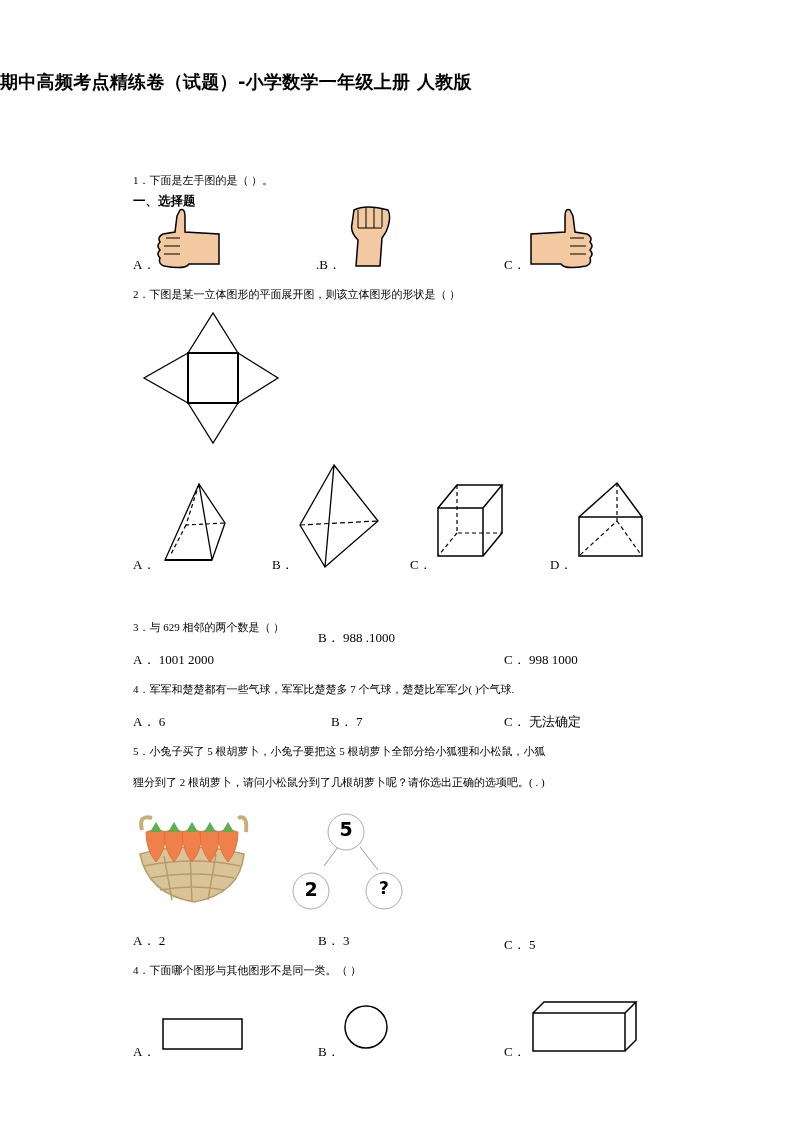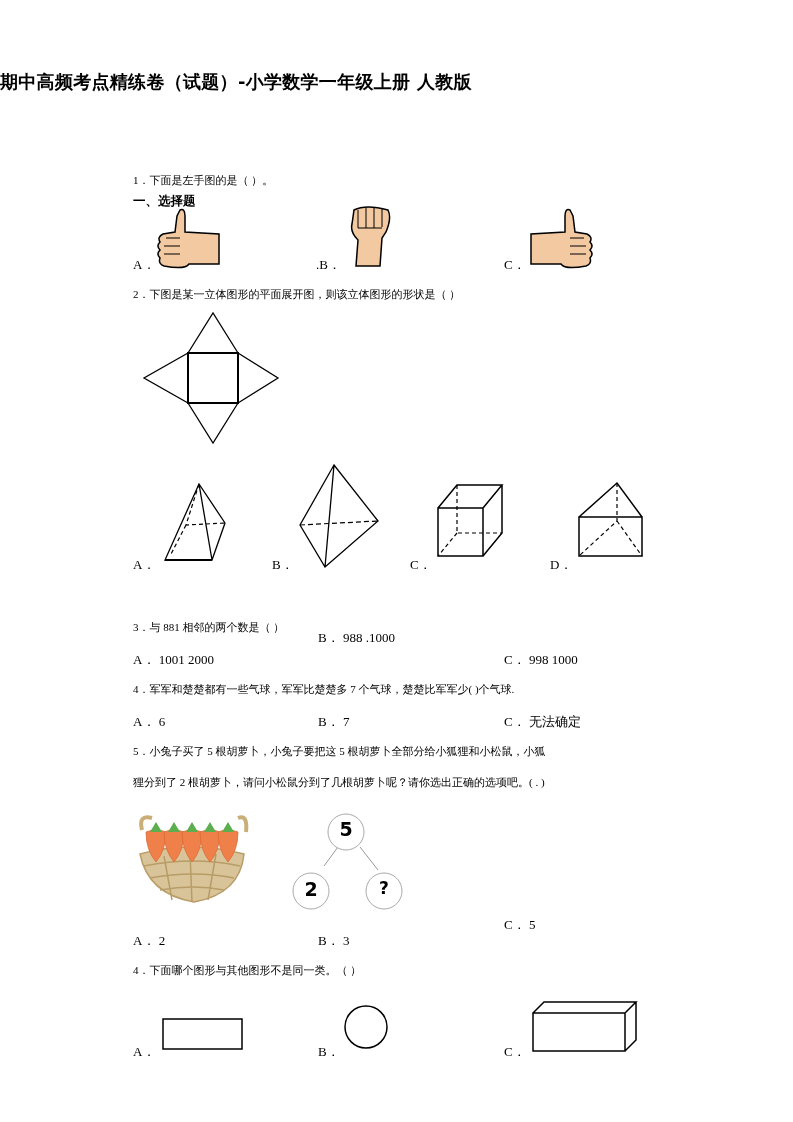--- a/index.html
+++ b/index.html
@@ -57,28 +57,28 @@
 <svg style="left:437px;top:484px" width="66" height="74">
   <path d="M1 24 L46 24 L46 72 L1 72 Z M1 24 L20 1 L65 1 L46 24 M65 1 L65 49 L46 72" fill="none" stroke="#000" stroke-width="1.5"></path>
   <path d="M20 1 L20 49 L65 49 M20 49 L1 72" fill="none" stroke="#000" stroke-width="1.2" stroke-dasharray="4,3"></path>
 </svg>
 <div class="abs opt" style="left:550px;top:556px">D．</div>
 <svg style="left:578px;top:482px" width="66" height="76">
   <path d="M1 35 L64 35 L64 74 L1 74 Z M1 35 L39 1 L64 35" fill="none" stroke="#000" stroke-width="1.5"></path>
   <path d="M39 1 L39 39 L1 74 M39 39 L64 74" fill="none" stroke="#000" stroke-width="1.2" stroke-dasharray="4,3"></path>
 </svg>
 
-<div class="abs q" style="top:620px">3．与 881 相邻的两个数是（  ）</div>
+<div class="abs q" style="top:620px">3．与 629 相邻的两个数是（  ）</div>
 <div class="abs opt" style="left:133px;top:651px"><span>A．</span> <span>1001 2000</span></div>
 <div class="abs opt" style="left:318px;top:629px"><span>B．</span> <span>988 .1000</span></div>
 <div class="abs opt" style="left:504px;top:651px"><span>C．</span> <span>998 1000</span></div>
 
 <div class="abs q" style="top:682px">4．军军和楚楚都有一些气球，军军比楚楚多 7 个气球，楚楚比军军少(     )个气球.</div>
 <div class="abs opt" style="left:133px;top:713px"><span>A．</span> <span>6</span></div>
-<div class="abs opt" style="left:318px;top:713px"><span>B．</span> <span>7</span></div>
+<div class="abs opt" style="left:331px;top:713px"><span>B．</span> <span>7</span></div>
 <div class="abs opt" style="left:504px;top:713px"><span>C．</span> <span>无法确定</span></div>
 
 <div class="abs q" style="top:744px">5．小兔子买了 5 根胡萝卜，小兔子要把这 5 根胡萝卜全部分给小狐狸和小松鼠，小狐</div>
 <div class="abs q" style="top:775px">狸分到了 2 根胡萝卜，请问小松鼠分到了几根胡萝卜呢？请你选出正确的选项吧。(  .  )</div>
 
 <svg style="left:134px;top:810px" width="116" height="96">
   <path d="M8 20 q-4 -16 10 -12 M104 8 q10 -4 8 14" fill="none" stroke="#C9AE78" stroke-width="4"></path>
   <path d="M6 44 q50 -14 104 0 q-4 40 -50 48 q-46 -8 -54 -48 z" fill="#D9C49A" stroke="#B89C66" stroke-width="1.5"></path>
   <path d="M10 56 q50 -10 96 0 M16 68 q44 -8 84 0 M26 80 q34 -6 64 0 M30 46 l8 44 M56 42 l2 50 M82 44 l-8 46" fill="none" stroke="#B89C66" stroke-width="1.5"></path>
   <g fill="#F0804A" stroke="#D96A36" stroke-width="0.8">
@@ -103,21 +103,21 @@
   <circle cx="56" cy="22" r="18" fill="#fff" stroke="#aaa" stroke-width="1"></circle>
   <circle cx="21" cy="81" r="18" fill="#fff" stroke="#aaa" stroke-width="1"></circle>
   <circle cx="94" cy="81" r="18" fill="#fff" stroke="#aaa" stroke-width="1"></circle>
 </svg>
 <div class="abs" style="left:328px;top:818px;width:36px;text-align:center;font-family:'DejaVu Sans',sans-serif;font-weight:bold;font-size:19px">5</div>
 <div class="abs" style="left:293px;top:878px;width:36px;text-align:center;font-family:'DejaVu Sans',sans-serif;font-weight:bold;font-size:19px">2</div>
 <div class="abs" style="left:366px;top:878px;width:36px;text-align:center;font-family:'DejaVu Sans',sans-serif;font-weight:bold;font-size:17px">?</div>
 
 <div class="abs opt" style="left:133px;top:932px"><span>A．</span> <span>2</span></div>
 <div class="abs opt" style="left:318px;top:932px"><span>B．</span> <span>3</span></div>
-<div class="abs opt" style="left:504px;top:916px"><span>C．</span> <span>5</span></div>
+<div class="abs opt" style="left:504px;top:936px"><span>C．</span> <span>5</span></div>
 
 <div class="abs q" style="top:963px">4．下面哪个图形与其他图形不是同一类。（     ）</div>
 <div class="abs opt" style="left:133px;top:1043px">A．</div>
 <svg style="left:162px;top:1018px" width="82" height="32">
   <rect x="1" y="1" width="79" height="30" fill="none" stroke="#000" stroke-width="1.5"></rect>
 </svg>
 <div class="abs opt" style="left:318px;top:1043px">B．</div>
 <svg style="left:343px;top:1004px" width="46" height="46">
   <circle cx="23" cy="23" r="21" fill="none" stroke="#000" stroke-width="1.5"></circle>
 </svg>

